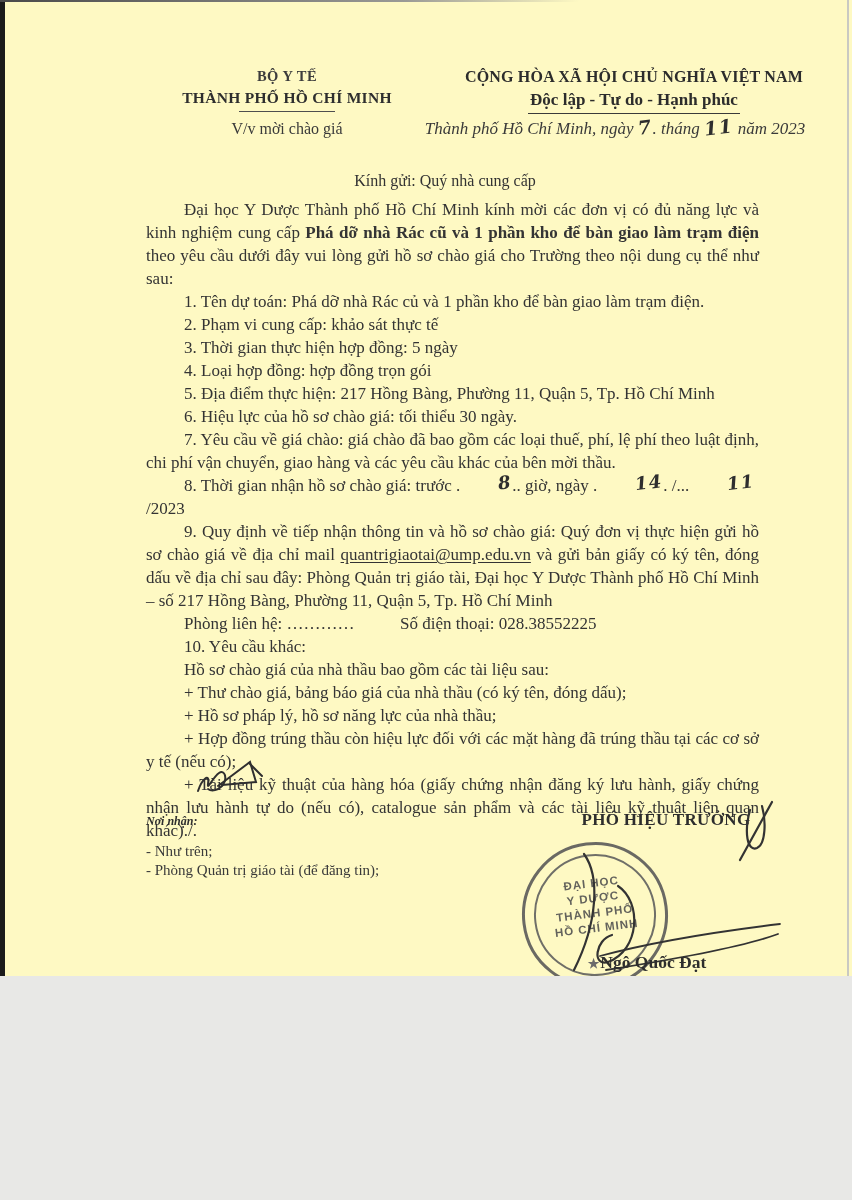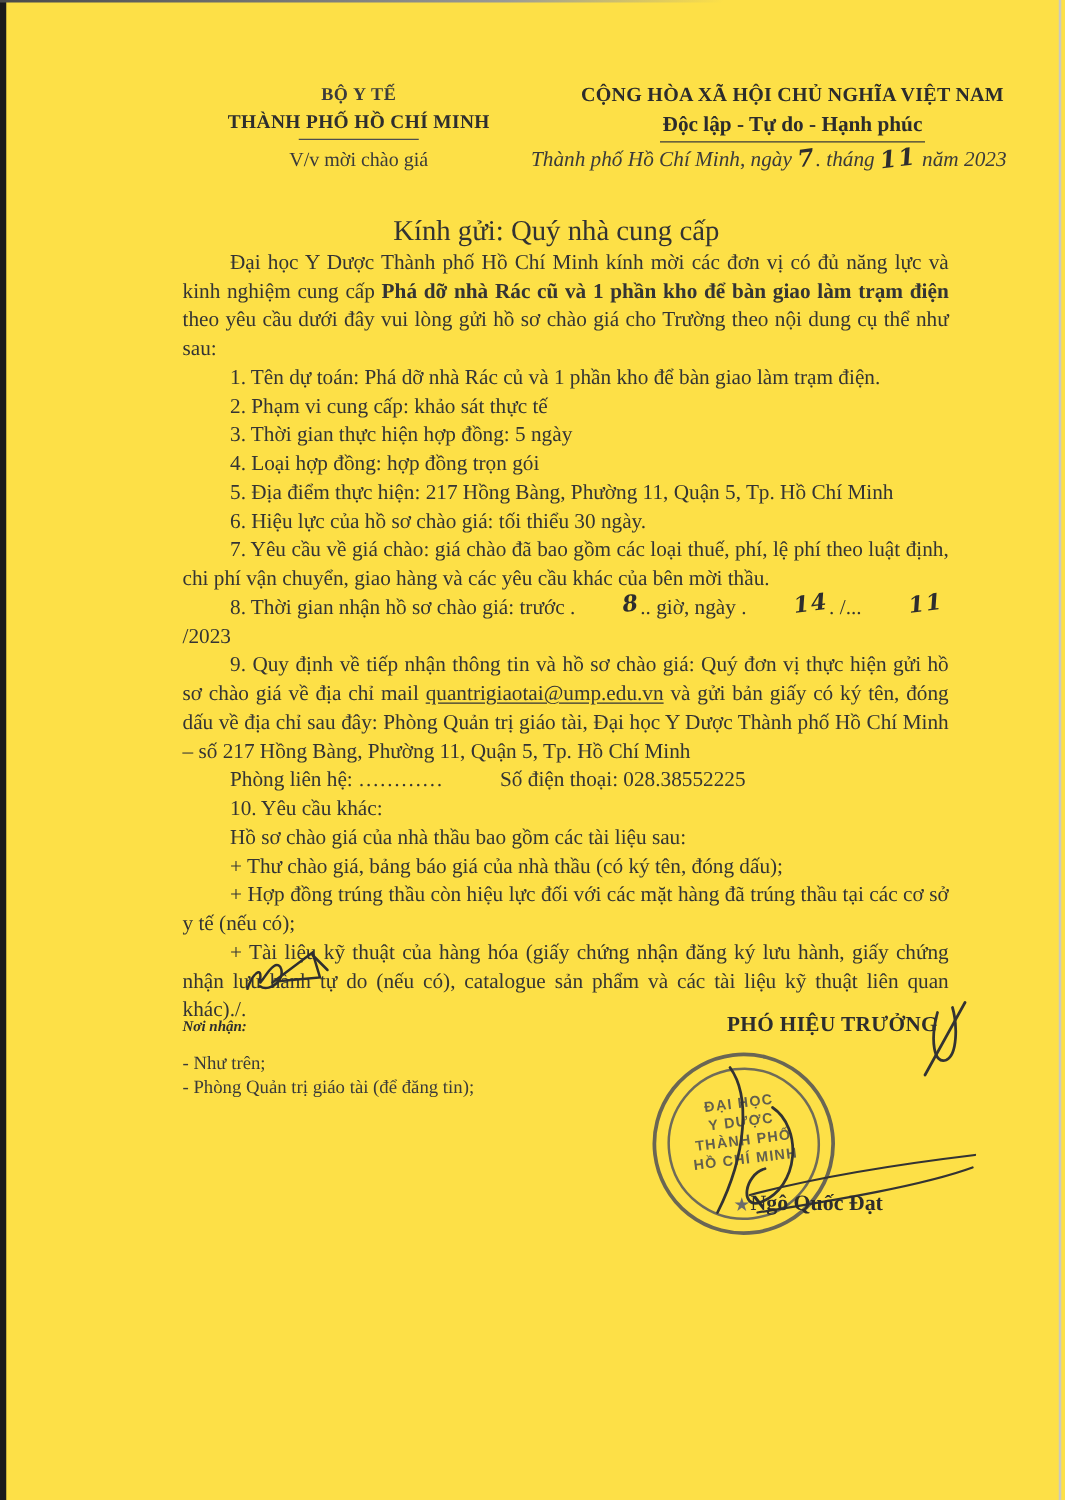--- a/index.html
+++ b/index.html
@@ -1,20 +1,20 @@
 <!DOCTYPE html>
 <html lang="vi"><head>
 <meta charset="utf-8">
 <style>
   html,body{margin:0;padding:0;background:#e8e8e6;}
   .page{
     position:relative;
-    width:852px;height:1200px;
+    width:852px;height:976px;
     margin:0 auto;
-    background:#fde047;
+    background:#fef9c3;
     font-family:"Liberation Serif","DejaVu Serif",serif;
     color:#343434;
     overflow:hidden;
   }
   
   .edge-left{position:absolute;left:0;top:0;width:5px;height:1200px;background:#1b1b1b;}
   .edge-top{position:absolute;left:0;top:0;width:68%;height:2px;background:linear-gradient(to right,#4a4a4a,#9a9a96 70%,rgba(0,0,0,0));}
   .edge-right{position:absolute;left:847px;top:0;width:2px;height:1200px;background:#c9c9c2;}
 
   
@@ -22,21 +22,21 @@
   .hdr-left .h1{font-size:14.5px;font-weight:bold;letter-spacing:.5px;color:#3c3c3c;}
   .hdr-left .h2{font-size:15.5px;font-weight:bold;letter-spacing:.3px;color:#2e2e2e;}
   .hdr-left .rule{width:96px;height:0;border-bottom:1.6px solid #4e4e4e;margin:3px auto 6px auto;}
   .hdr-left .subject{font-size:16px;color:#3a3a3a;}
   .hdr-right{position:absolute;left:464px;top:66px;width:340px;text-align:center;}
   .hdr-right .n1{font-size:16px;font-weight:bold;letter-spacing:.2px;color:#2c2c2c;line-height:22px;}
   .hdr-right .n2{font-size:17px;font-weight:bold;color:#2c2c2c;line-height:24px;}
   .hdr-right .n2 span{display:inline-block;border-bottom:1.6px solid #3a3a3a;padding:0 2px 1px 2px;}
   .dateline{position:absolute;left:420px;top:118px;width:390px;text-align:center;font-style:italic;font-size:17px;color:#3a3a3a;}
 
-  .salutation{position:absolute;left:90px;top:172px;width:710px;text-align:center;font-size:23px;color:#333;}
+  .salutation{position:absolute;left:90px;top:172px;width:710px;text-align:center;font-size:16px;color:#333;}
 
   
   .body{position:absolute;left:146px;top:198px;width:613px;font-size:17px;line-height:23px;}
   .body p{margin:0;}
   .jp{text-align:justify;}
   .ind{text-indent:38px;}
   .email{text-decoration:underline;text-underline-offset:2px;}
   .contact{position:relative;}
   .contact .phone{position:absolute;left:254px;top:0;text-indent:0;}
 
@@ -109,20 +109,21 @@
     <p class="jp ind">4. Loại hợp đồng: hợp đồng trọn gói</p>
     <p class="jp ind">5. Địa điểm thực hiện: 217 Hồng Bàng, Phường 11, Quận 5, Tp. Hồ Chí Minh</p>
     <p class="jp ind">6. Hiệu lực của hồ sơ chào giá: tối thiểu 30 ngày.</p>
     <p class="jp ind">7. Yêu cầu về giá chào: giá chào đã bao gồm các loại thuế, phí, lệ phí theo luật định, chi phí vận chuyển, giao hàng và các yêu cầu khác của bên mời thầu.</p>
     <p class="ind"><span>8. Thời gian nhận hồ sơ chào giá: trước .</span><span class="hw small">8</span><span>.. giờ, ngày .</span><span class="hw small">14</span><span>. /...</span><span class="hw small">11</span><span> /2023</span></p>
     <p class="jp ind"><span>9. Quy định về tiếp nhận thông tin và hồ sơ chào giá: Quý đơn vị thực hiện gửi hồ sơ chào giá về địa chỉ mail </span><span class="email">quantrigiaotai@ump.edu.vn</span><span> và gửi bản giấy có ký tên, đóng dấu về địa chỉ sau đây: Phòng Quản trị giáo tài, Đại học Y Dược Thành phố Hồ Chí Minh – số 217 Hồng Bàng, Phường 11, Quận 5, Tp. Hồ Chí Minh</span></p>
     <p class="contact ind"><span>Phòng liên hệ: …………</span><span class="phone">Số điện thoại: 028.38552225</span></p>
     <p class="jp ind">10. Yêu cầu khác:</p>
     <p class="jp ind">Hồ sơ chào giá của nhà thầu bao gồm các tài liệu sau:</p>
     <p class="jp ind">+ Thư chào giá, bảng báo giá của nhà thầu (có ký tên, đóng dấu);</p>
+    <p class="jp ind">+ Hồ sơ pháp lý, hồ sơ năng lực của nhà thầu;</p>
     <p class="jp ind">+ Hợp đồng trúng thầu còn hiệu lực đối với các mặt hàng đã trúng thầu tại các cơ sở y tế (nếu có);</p>
     <p class="jp ind">+ Tài liệu kỹ thuật của hàng hóa (giấy chứng nhận đăng ký lưu hành, giấy chứng nhận lưu hành tự do (nếu có), catalogue sản phẩm và các tài liệu kỹ thuật liên quan khác)./.</p>
   </div>
 
   <svg class="overlay" style="left:192px;top:755px;" width="100" height="48" viewBox="0 0 100 48">
     <g fill="none" stroke="#2f2f2f" stroke-width="2" stroke-linecap="round">
       <path d="M6,36 C10,24 18,17 16,29 C15,36 21,22 27,18 C33,14 36,24 30,31 C26,35 20,37 16,34"></path>
       <path d="M26,31 L58,7 L64,27 L30,30"></path>
       <path d="M58,9 L70,21"></path>
     </g>

